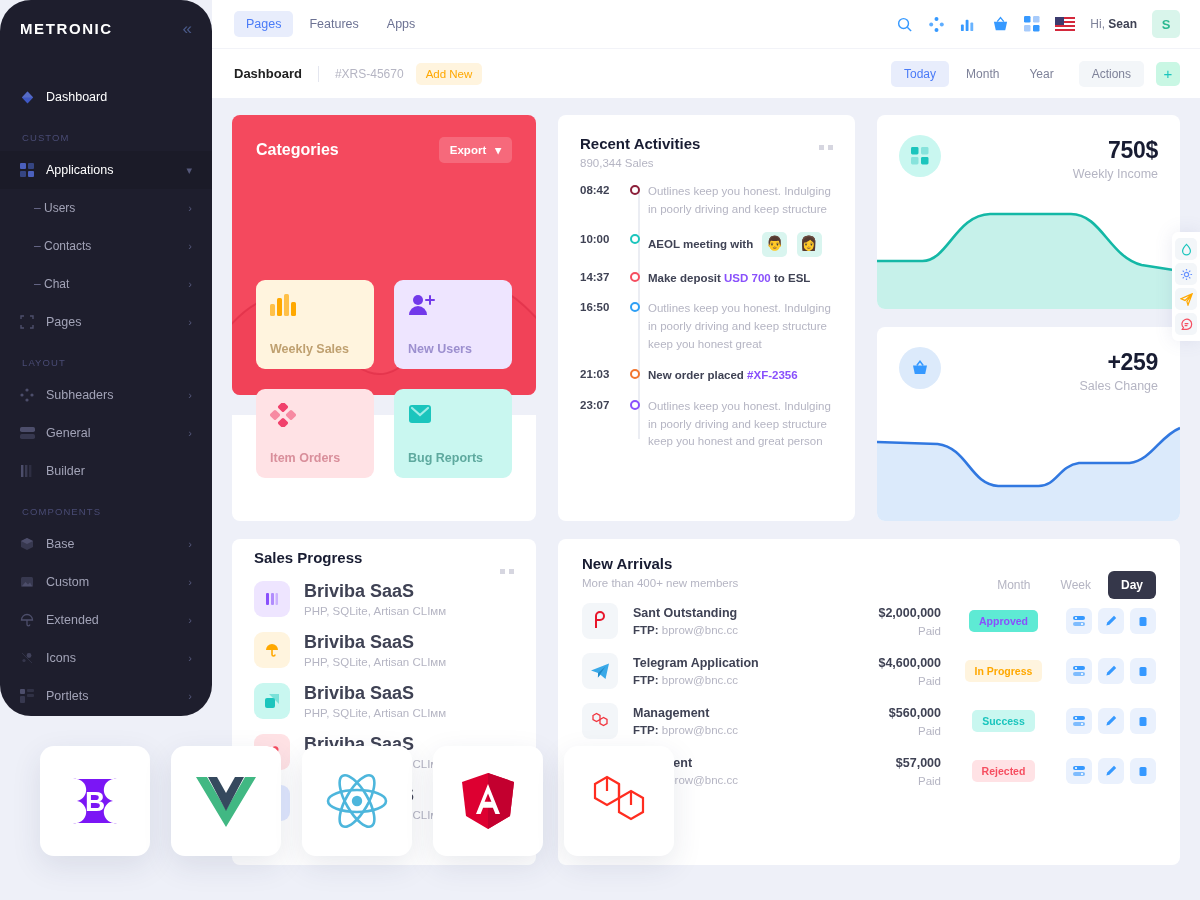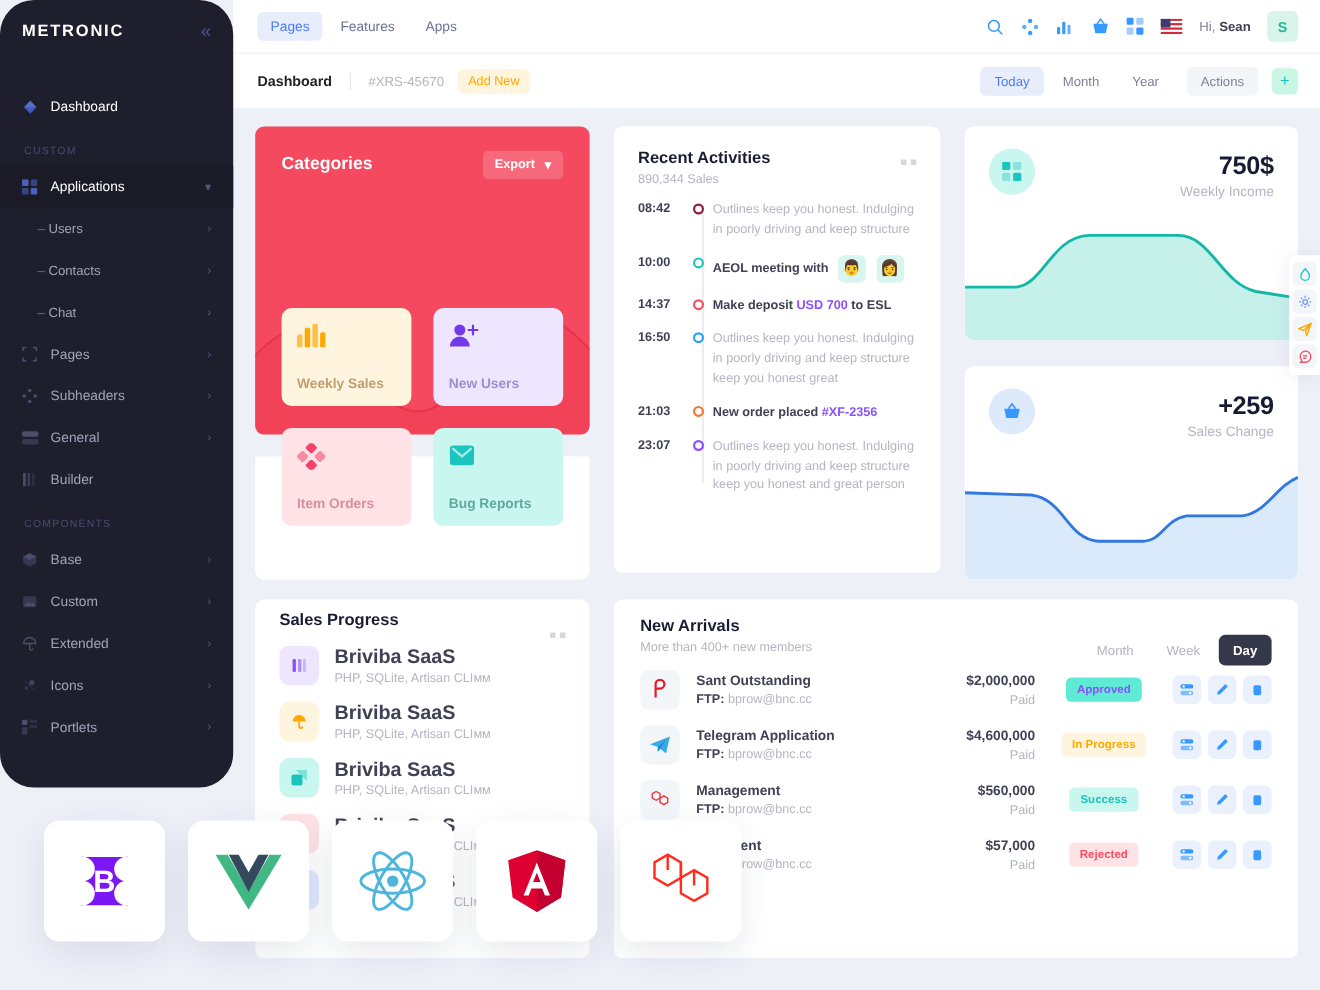--- a/index.html
+++ b/index.html
@@ -168,21 +168,21 @@
   .tl-text.bold { color: #3F4254; font-weight: bold; }
   .tl-text .hl { color: #8950FC; }
   .tl-text .hl2 { color: #8950FC; }
   .mini-av {
     width: 25px; height: 25px; border-radius: 5px; background: #D9F5EF;
     display: inline-flex; align-items: center; justify-content: center;
     font-size: 14px; margin-left: 6px; vertical-align: middle;
   }
 
   
-  .stats { flex: 1; display: flex; flex-direction: column; gap: 24px; min-width: 0; }
+  .stats { flex: 1; display: flex; flex-direction: column; gap: 18px; min-width: 0; }
   .stat {
     height: 194px; position: relative; overflow: hidden; padding: 20px 22px;
   }
   .stat-ico {
     width: 42px; height: 42px; border-radius: 50%;
     display: flex; align-items: center; justify-content: center;
   }
   .stat-right { position: absolute; right: 22px; top: 22px; text-align: right; }
   .stat-val { font-size: 23px; font-weight: bold; color: #181C32; letter-spacing: -.3px; }
   .stat-lbl { font-size: 12.5px; color: #B5B5C3; margin-top: 3px; }
@@ -300,20 +300,21 @@
       <div class="menu-item">
         <span class="mi-icon">
           <svg width="14" height="14" viewBox="0 0 14 14" fill="none" stroke="#5d5f80" stroke-width="1.4">
               <path d="M1 4V1h3M13 4V1h-3M1 10v3h3M13 10v3h-3"></path>
             </svg>
         </span>
         <span class="mi-label">Pages</span>
         <span class="mi-arrow">›</span>
       </div>
 
+      <div class="menu-section">LAYOUT</div>
       <div class="menu-item">
         <span class="mi-icon">
           <svg width="14" height="14" viewBox="0 0 14 14" fill="#5d5f80">
               <circle cx="7" cy="2" r="1.6"></circle>
               <circle cx="2" cy="7" r="1.6"></circle>
               <circle cx="12" cy="7" r="1.6"></circle>
               <circle cx="7" cy="12" r="1.6"></circle>
             </svg>
         </span>
         <span class="mi-label">Subheaders</span>

